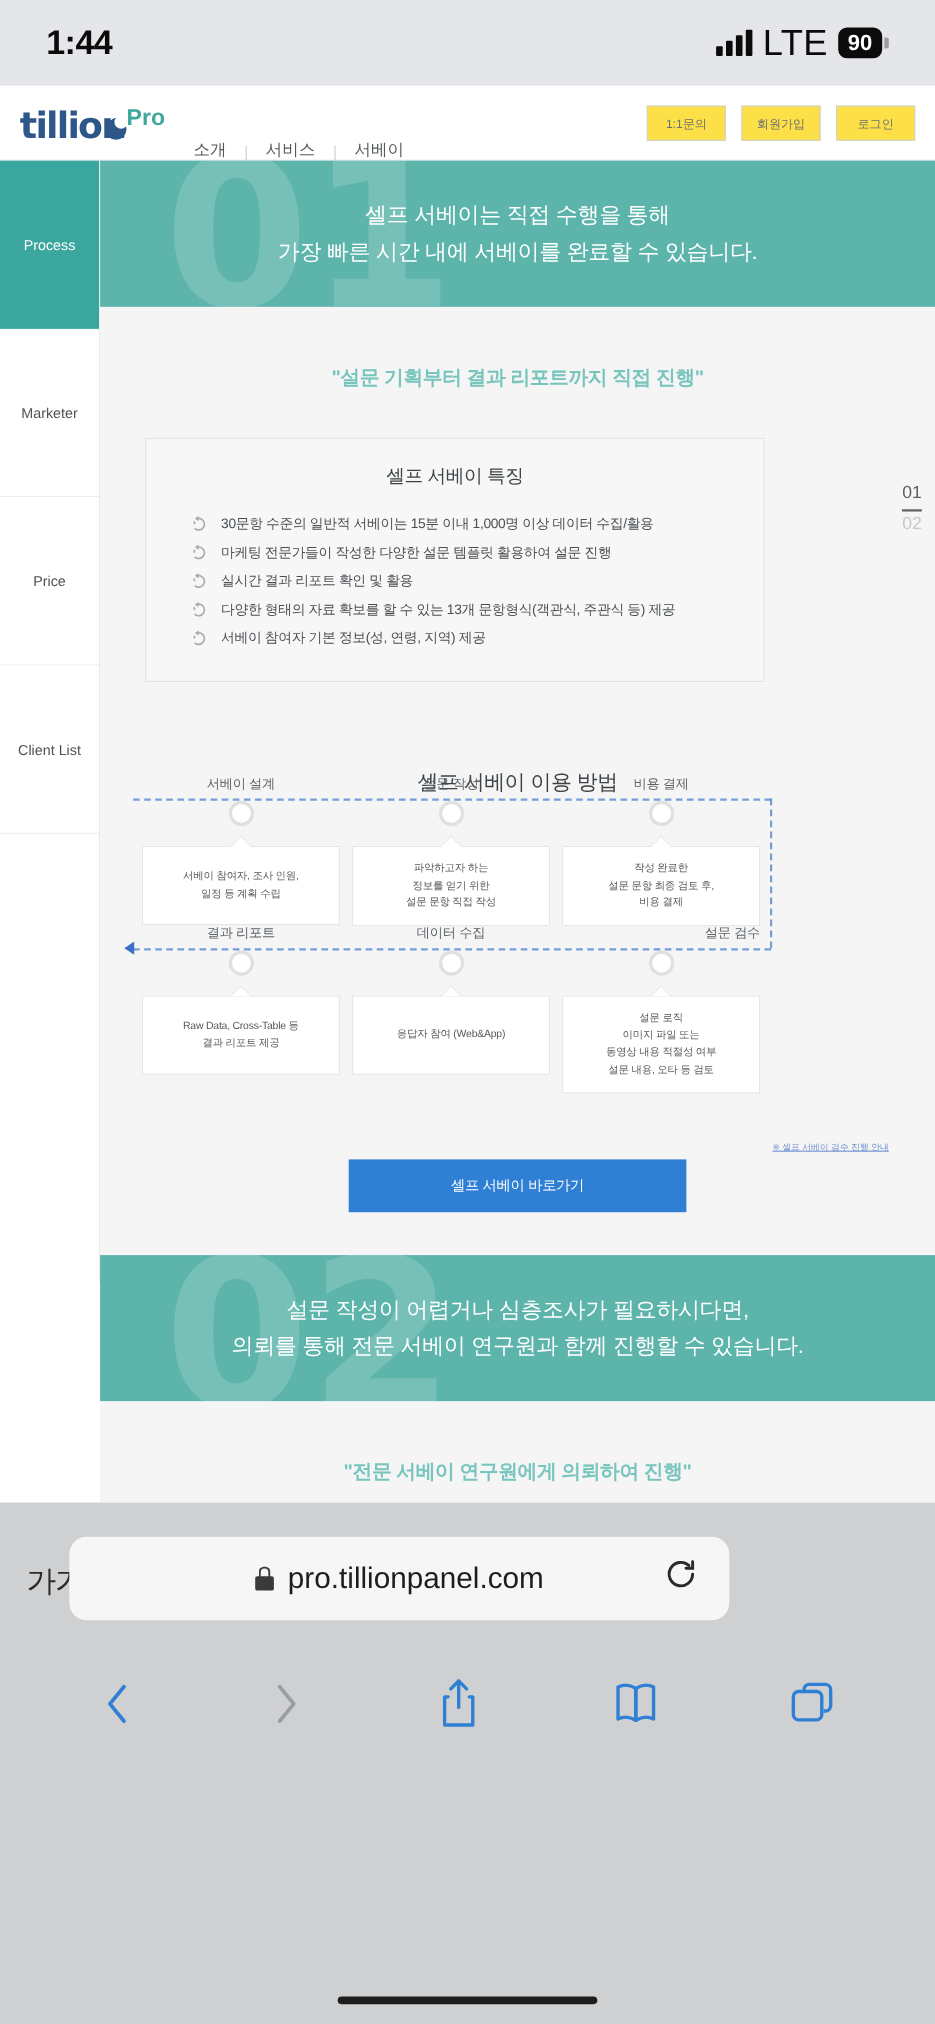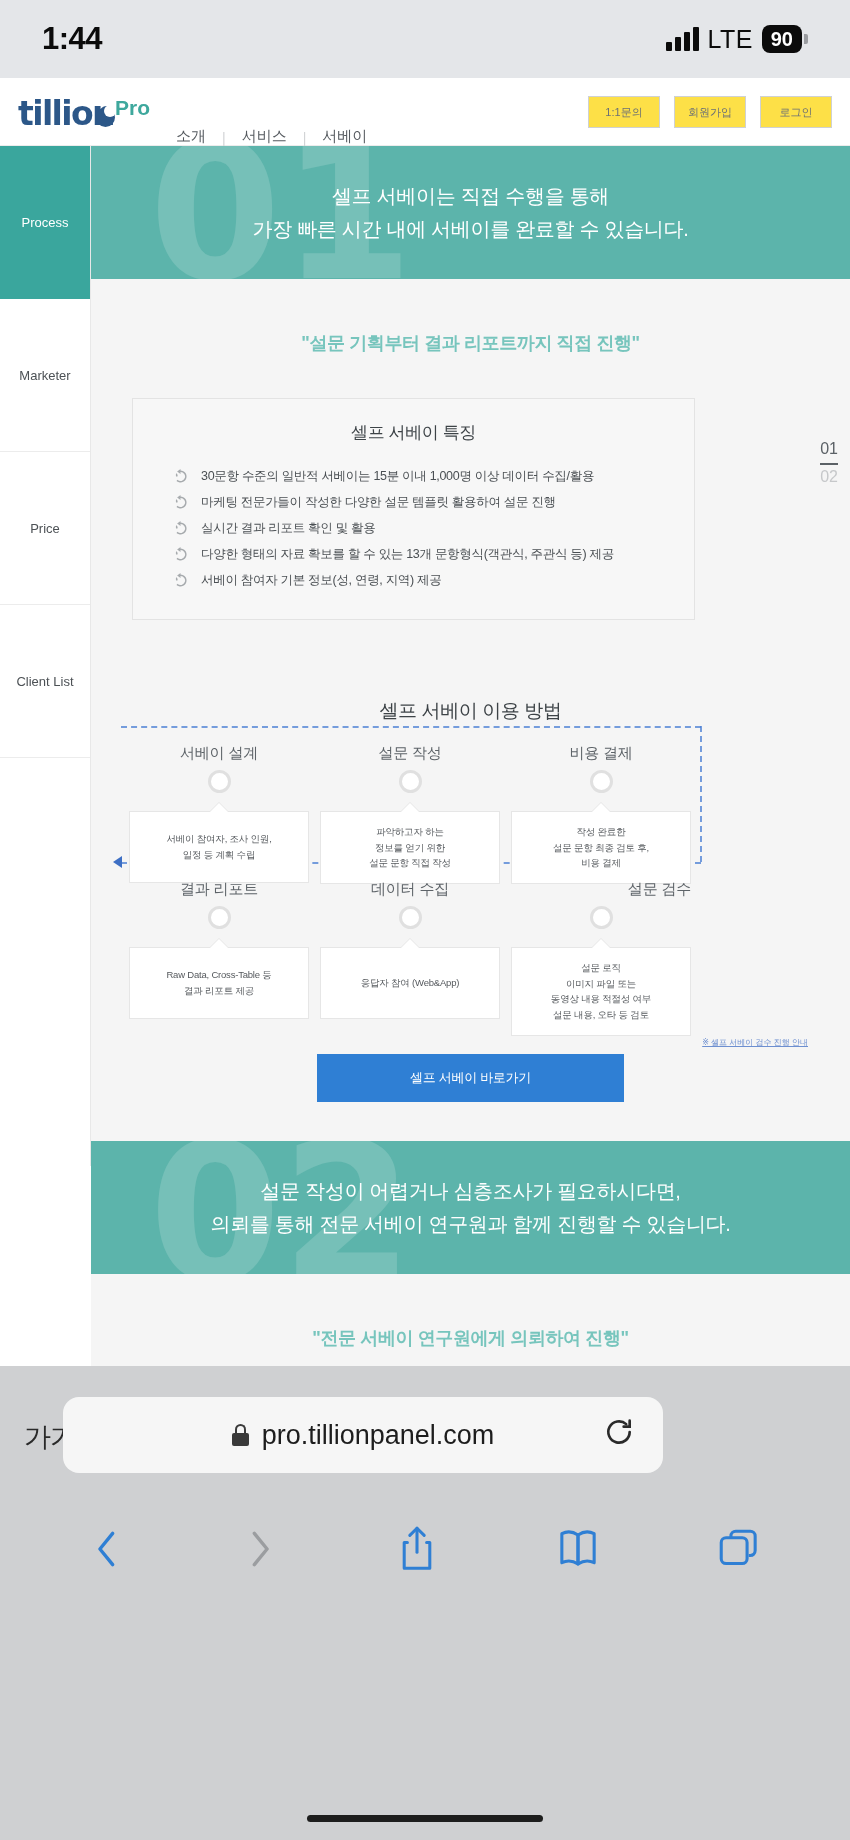--- a/index.html
+++ b/index.html
@@ -19,21 +19,21 @@
     padding: 0 42px;
   }
   .status-time { font-size: 31px; font-weight: 600; color: #0b0b0b; letter-spacing: -0.5px; }
   .status-right { display: flex; align-items: center; gap: 9px; }
   .signal { display: flex; align-items: flex-end; gap: 3px; height: 24px; }
   .signal i { display: block; width: 6px; background: #0b0b0b; border-radius: 1px; }
   .signal i:nth-child(1) { height: 9px; }
   .signal i:nth-child(2) { height: 14px; }
   .signal i:nth-child(3) { height: 19px; }
   .signal i:nth-child(4) { height: 24px; }
-  .lte { font-size: 25px; font-weight: 500; color: #0b0b0b; letter-spacing: 0.4px; }
+  .lte { font-size: 33px; font-weight: 500; color: #0b0b0b; letter-spacing: 0.4px; }
   .battery {
     background: #0b0b0b; color: #ffffff; font-size: 20px; font-weight: 700;
     padding: 3px 9px; border-radius: 8px; line-height: 1.1;
   }
   .batt-tip { width: 4px; height: 10px; background: #9a9ca0; border-radius: 0 2px 2px 0; margin-left: 2px; }
 
   
   .siteheader {
     position: absolute; left: 0; top: 78px; width: 850px; height: 68px;
     background: #ffffff; border-bottom: 1px solid #ececec;
@@ -132,21 +132,21 @@
   
   .flow { position: absolute; left: 0; top: 415px; width: 759px; height: 350px; }
   .dashline { position: absolute; height: 0; border-top: 2px dashed #4a7fd4; opacity: 0.75; }
   .dashvert { position: absolute; width: 0; border-left: 2px dashed #4a7fd4; opacity: 0.75; }
   .arrowhead {
     position: absolute; width: 0; height: 0;
     border-top: 6px solid transparent; border-bottom: 6px solid transparent;
     border-right: 9px solid #3d6fc4;
   }
   .node { position: absolute; width: 180px; text-align: center; }
-  .node-cap { font-size: 15px; color: #5d6368; margin-bottom: 7px; letter-spacing: -0.2px; margin-top: 40px; }
+  .node-cap { font-size: 12px; color: #5d6368; margin-bottom: 7px; letter-spacing: -0.2px; }
   .node-circle {
     width: 23px; height: 23px; border-radius: 50%; background: #ffffff;
     border: 3px solid #e0e0e0; margin: 0 auto;
   }
   .node-box {
     margin-top: 18px; background: #ffffff; border: 1px solid #e6e6e6;
     min-height: 72px; display: flex; align-items: center; justify-content: center;
     flex-direction: column; padding: 12px 8px; position: relative;
   }
   .node-box:before {

